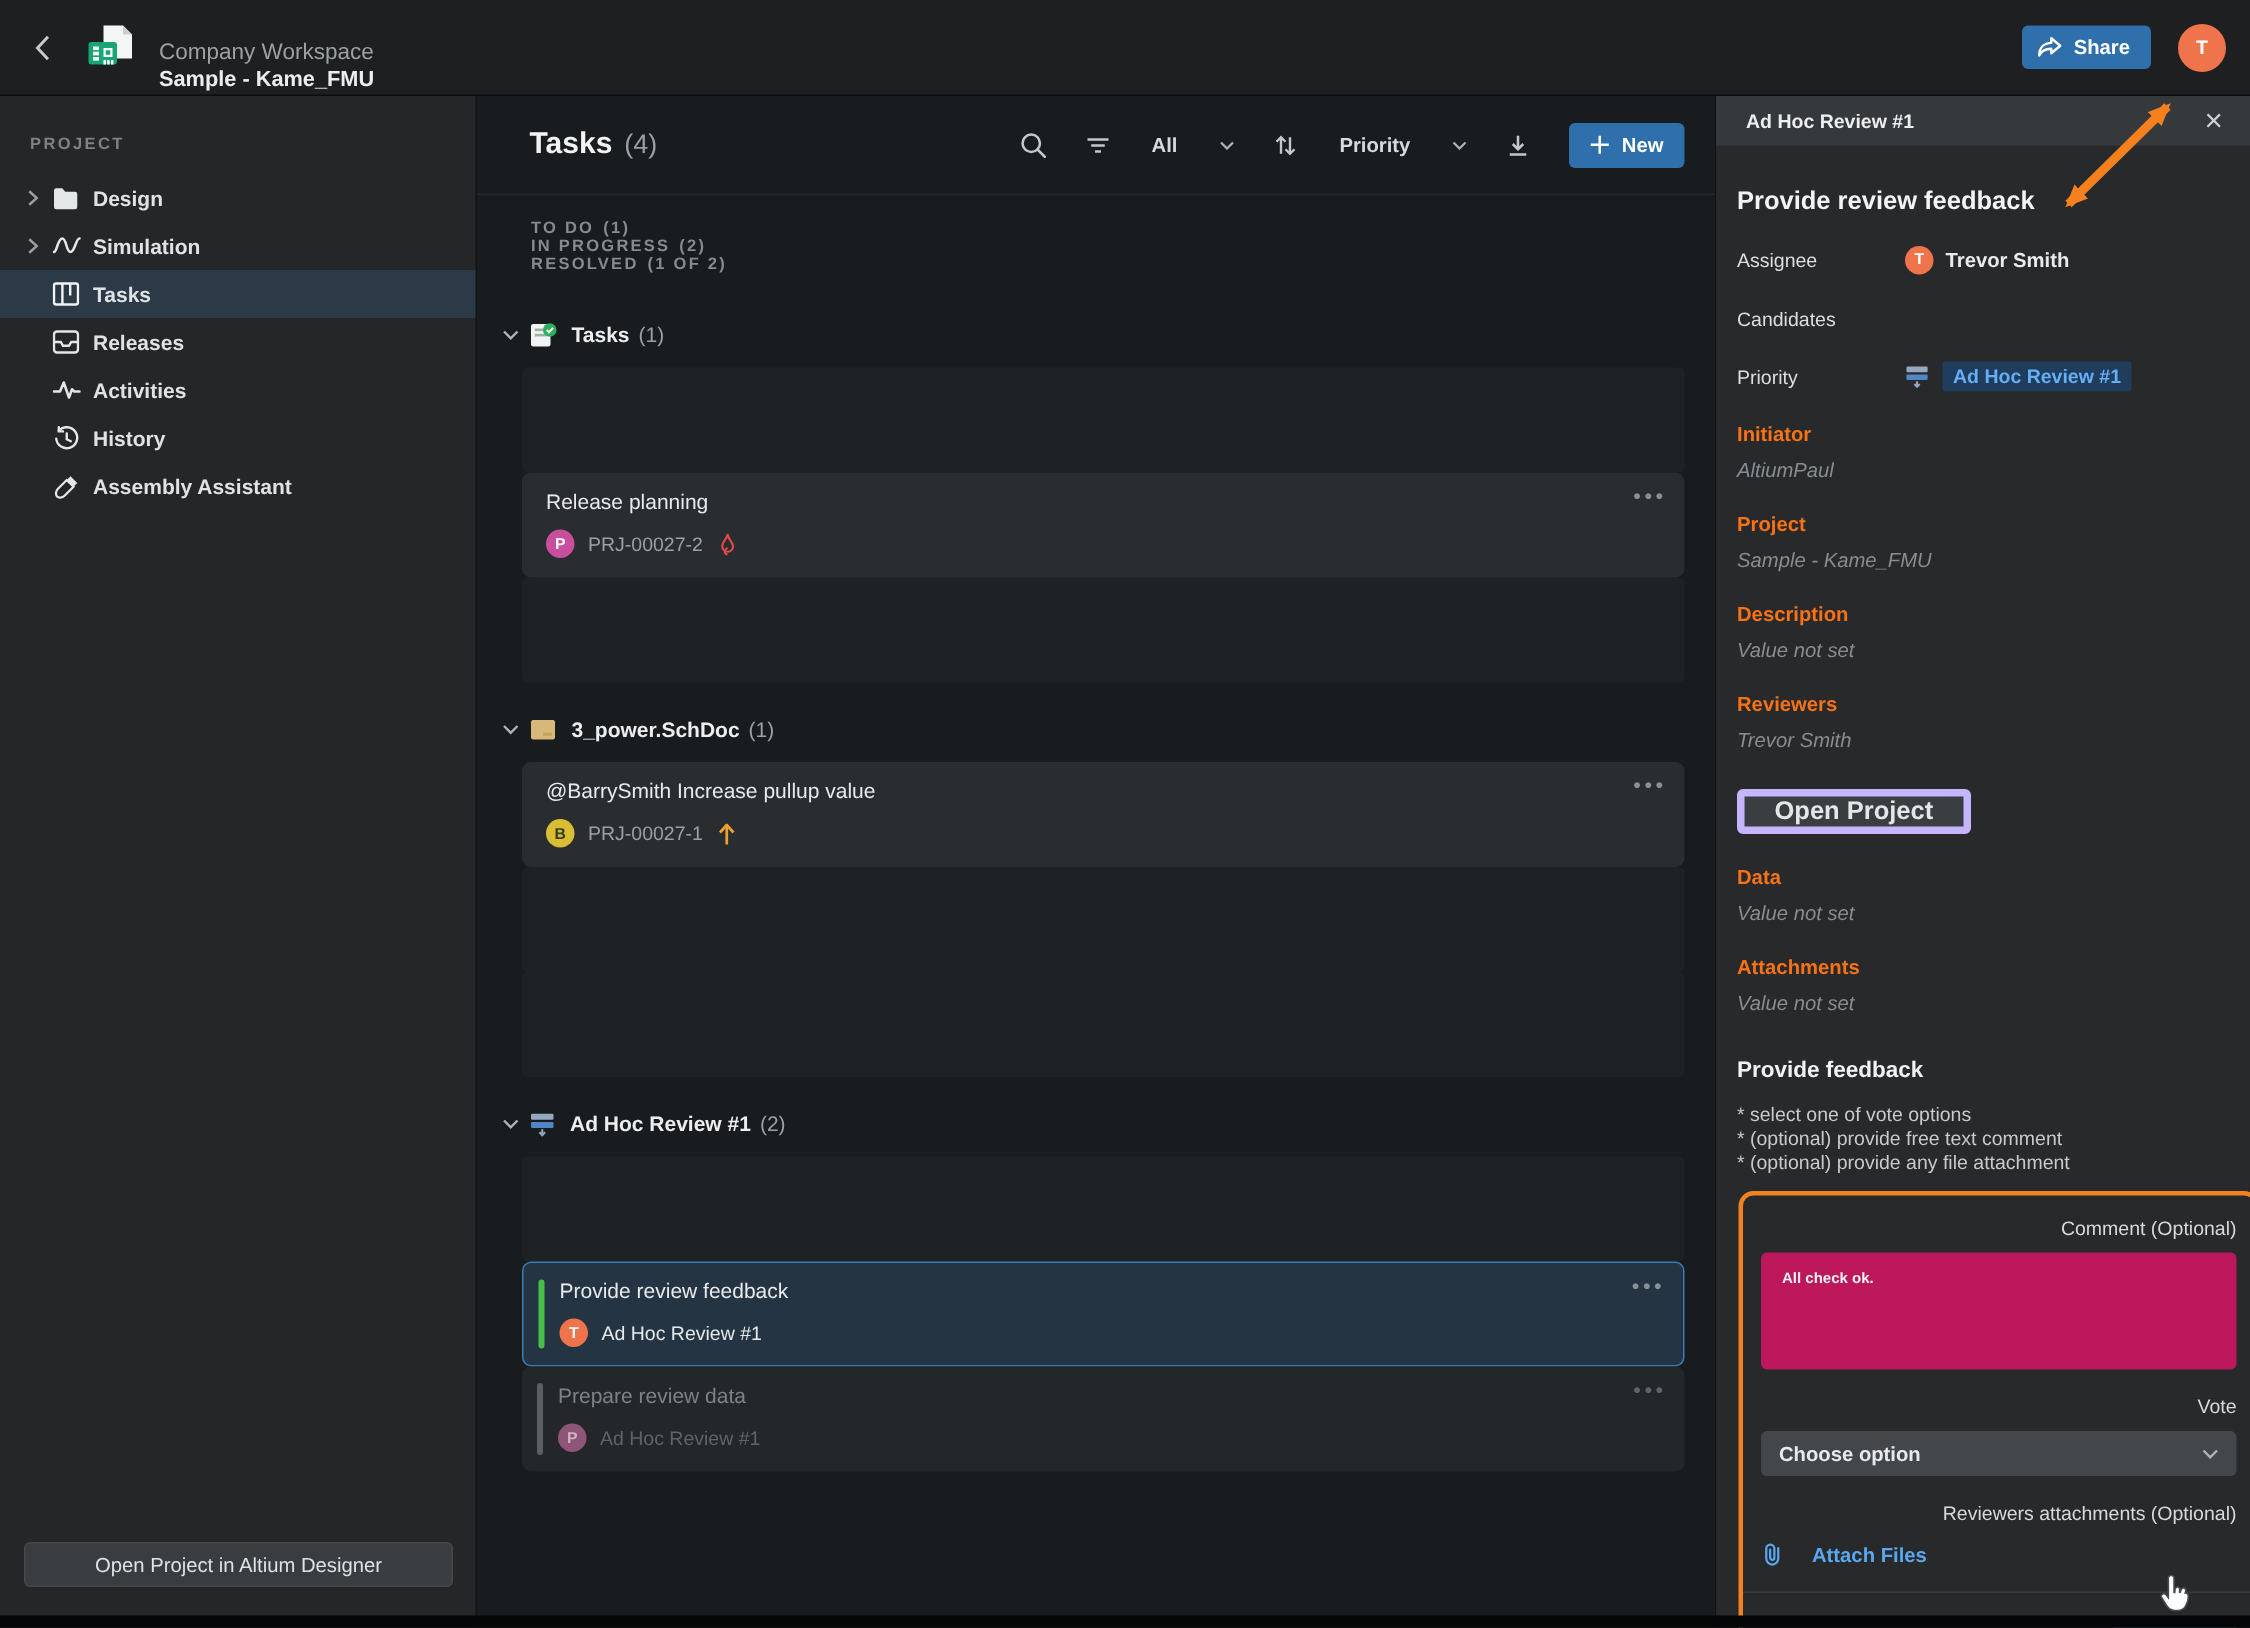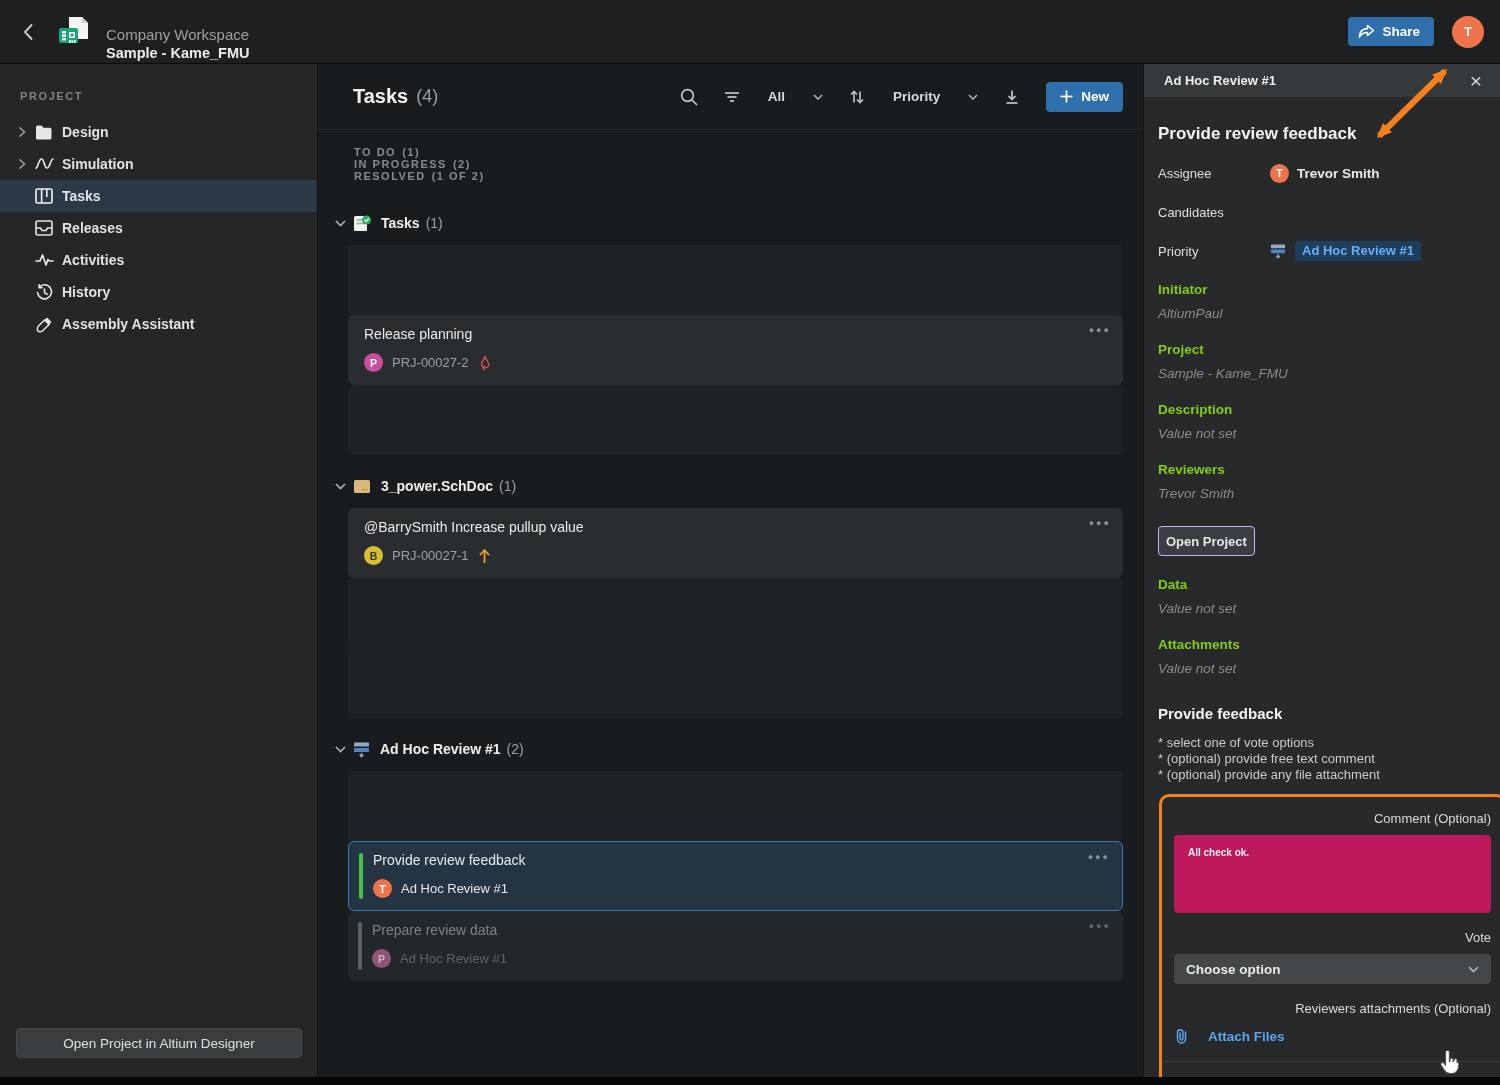--- a/index.html
+++ b/index.html
@@ -76,23 +76,23 @@
   .panel-header { height:33px; background:#36393B; display:flex; align-items:center; padding:0 12px 0 20px; flex-shrink:0; }
   .panel-header-title { font-size:13px; font-weight:700; color:#ECEEEF; flex:1; }
   .close-btn { background:none; border:none; color:#CFD3D5; font-size:21px; line-height:1; cursor:pointer; padding:2px 6px; }
   .panel-body { padding:0 0 0 14px; overflow:hidden; }
   .panel-title { font-size:17px; font-weight:700; color:#F2F4F4; margin-top:27px; }
   .prow { display:flex; align-items:center; margin-top:19px; min-height:20px; }
   .prow-label { width:112px; font-size:13px; color:#DCDFE1; flex-shrink:0; }
   .prow-value { display:flex; align-items:center; gap:8px; font-size:13.5px; font-weight:600; color:#E8EAEB; }
   .activity-tag { background:#1F3D5C; color:#66AEF5; font-size:13px; font-weight:600; padding:2px 7px 3px; border-radius:2px; cursor:pointer; }
   .pfield { margin-top:21px; }
-  .pfield-label { font-size:13.5px; font-weight:600; color:#84cc16; }
+  .pfield-label { font-size:13.5px; font-weight:600; color:#f97316; }
   .pfield-value { font-size:13.5px; font-style:italic; color:#878D90; margin-top:9px; }
-  .open-project-btn { margin-top:25px; height:30px; padding:0 7px; background:#3B3E40; border:1px solid #c4b5fd; border-radius:4px; color:#E4E7E8; font-size:13px; font-weight:600; cursor:pointer; font-family:"Liberation Sans",sans-serif; }
+  .open-project-btn { margin-top:25px; height:30px; padding:0 20px; background:#3B3E40; border:5px solid #c4b5fd; border-radius:4px; color:#E4E7E8; font-size:17px; font-weight:600; cursor:pointer; font-family:"Liberation Sans",sans-serif; }
   .feedback-heading { margin-top:29px; font-size:15px; font-weight:700; color:#F2F4F4; }
   .bullets { margin-top:13px; }
   .bullet { font-size:13px; color:#C6CBCD; line-height:16px; }
 
   .form-box { margin:11px 4px 0 1px; width:347px; border:3px solid #F5801E; border-radius:10px; padding:10px 12px 0; background:#27292B; }
   .fb-label { font-size:13px; color:#D7DADC; margin-top:4px;text-align:right; }
   .comment-area { display:block; width:100%; height:78px; margin-top:9px; background:#be185d; border:none; border-radius:4px; resize:none; color:#F0F2F3; font-size:10px; font-weight:700; padding:12px 14px; font-family:"Liberation Sans",sans-serif; }
   .vote-label { margin-top:17px; }
   .select { margin-top:9px; height:30px; background:#43474A; border-radius:4px; display:flex; align-items:center; padding:0 12px; cursor:pointer; }
   .select-value { flex:1; font-size:13.5px; font-weight:600; color:#E8EAEB; }

